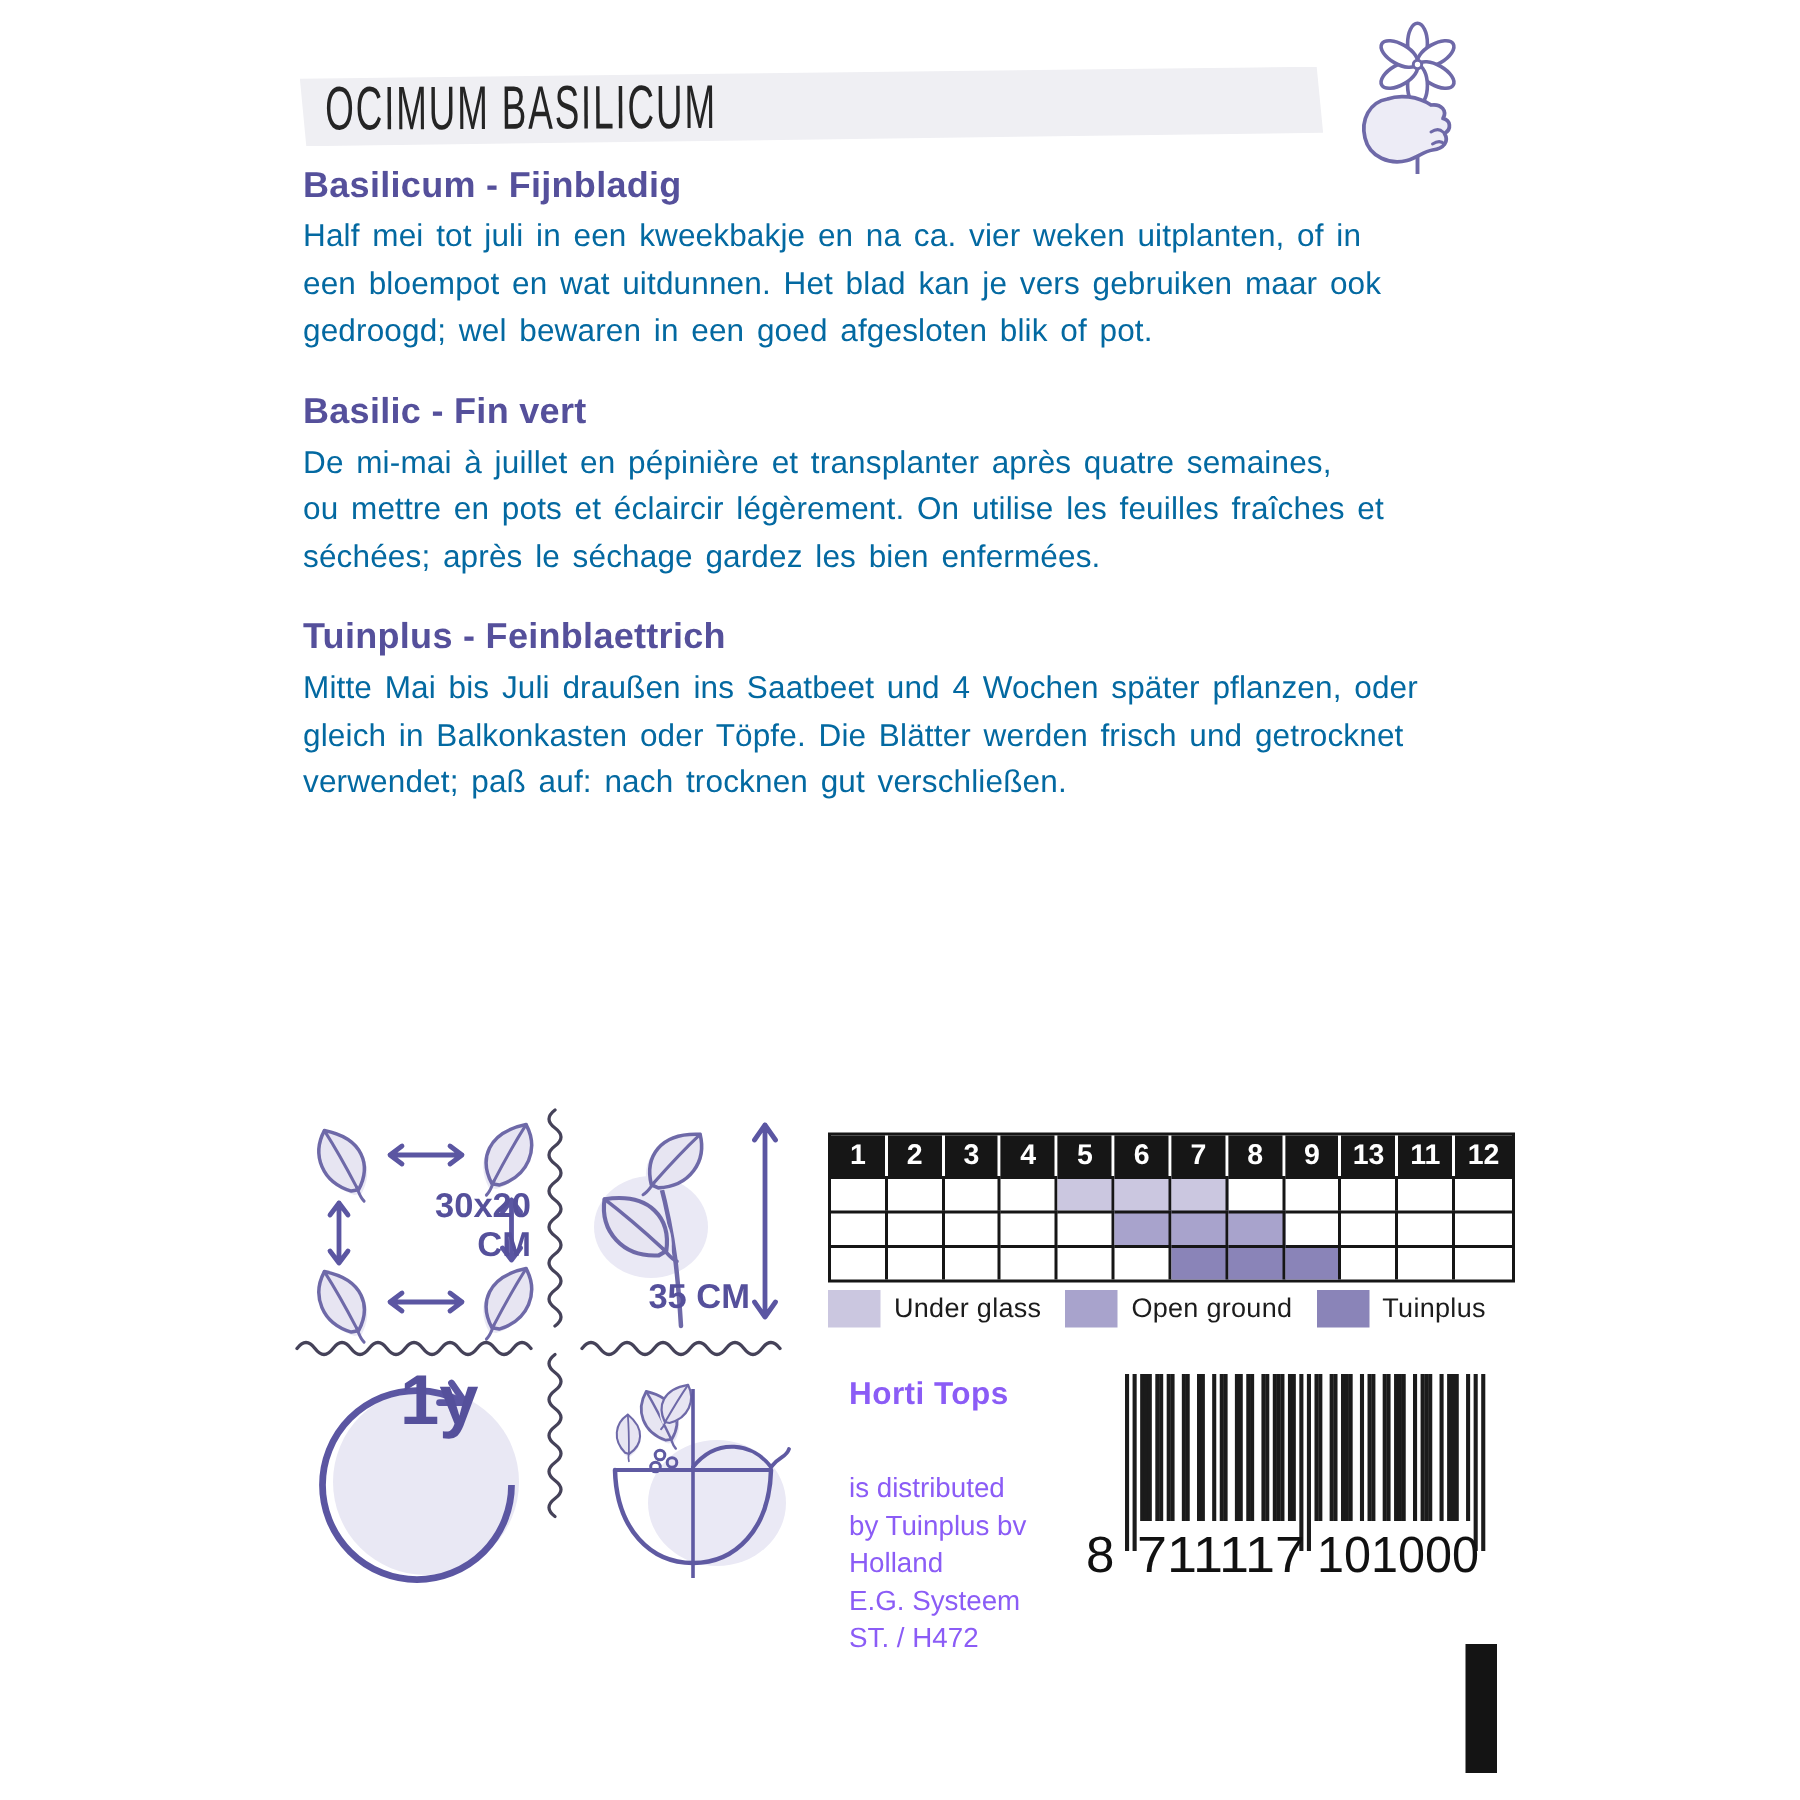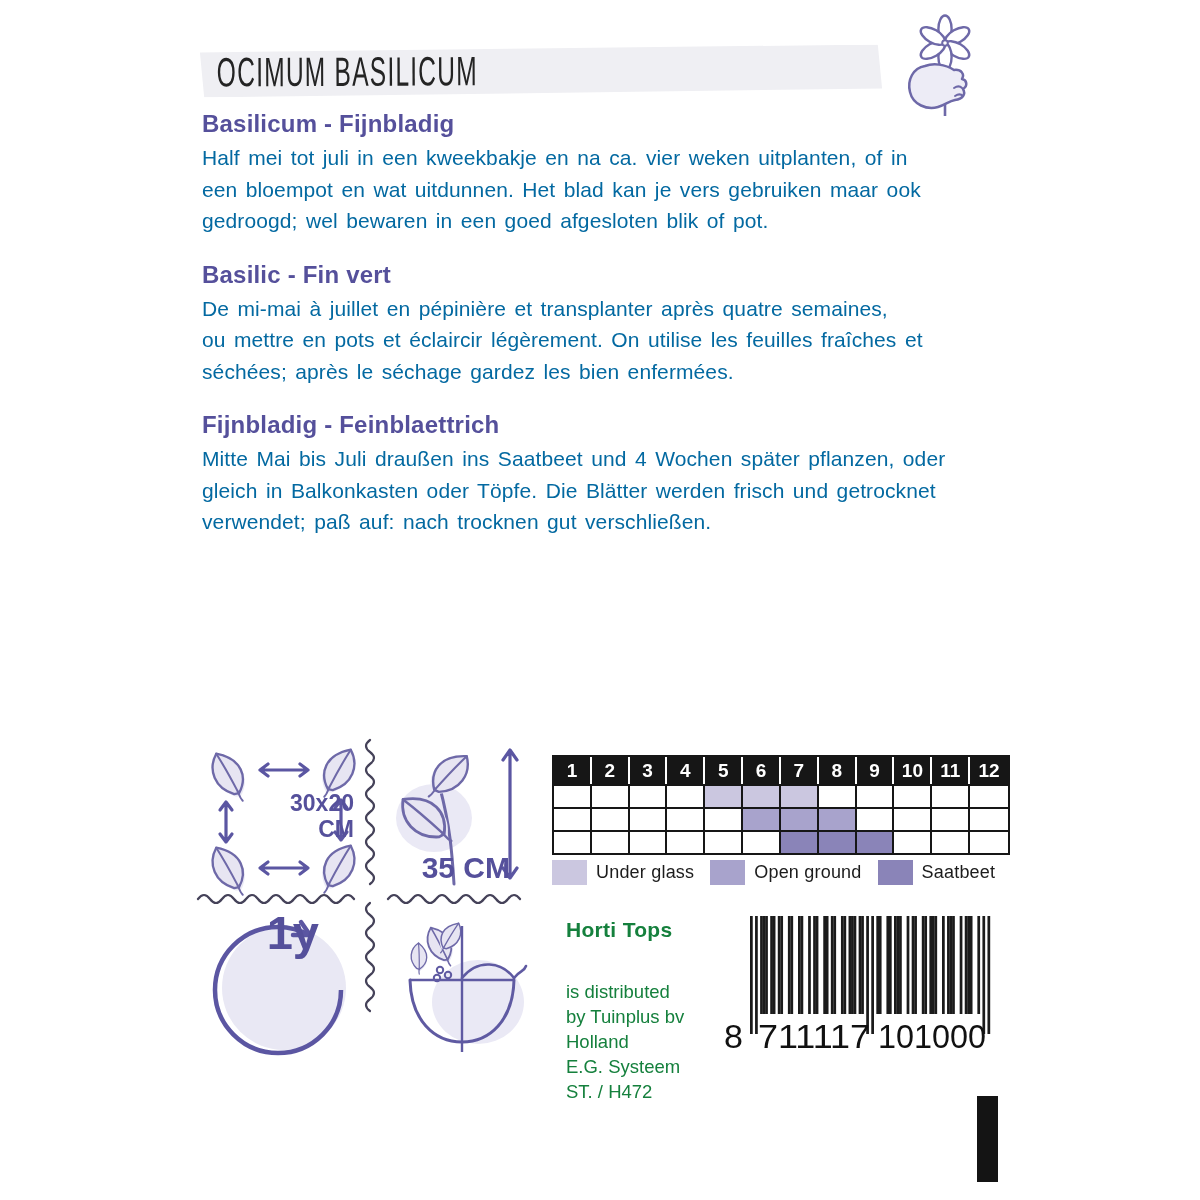--- a/index.html
+++ b/index.html
@@ -26,21 +26,21 @@
   }
   .content p.body{
     margin:0;font-size:21px;line-height:31.5px;color:#0369a1;
     word-spacing:2.5px;letter-spacing:0.1px;white-space:pre-line;
   }
   
   svg{display:block;}
   .abs{position:absolute;}
   .spec-text{position:absolute;color:#55509b;font-weight:700;text-align:right;}
   .spacing-text{left:214px;top:790px;width:140px;font-size:23px;line-height:26px;}
-  .height-text{left:390px;top:851px;width:120px;font-size:30px;}
+  .height-text{left:380px;top:851px;width:120px;font-size:23px;}
   .cycle-text{left:239px;top:907px;width:80px;font-size:47px;line-height:52px;}
   
   .cal{
     position:absolute;left:552px;top:755px;width:458px;
     display:grid;grid-template-columns:repeat(12,1fr);
     border:2px solid #161616;background:#fff;box-sizing:border-box;
   }
   .cal-h{
     height:27px;background:#161616;color:#fff;font-weight:700;font-size:19px;
     display:flex;align-items:center;justify-content:center;
@@ -48,21 +48,21 @@
   }
   .cal > .cal-h:nth-child(12){border-right:none;text-align:right;}
   .cal-c{height:23px;border-top:2px solid #161616;border-right:2px solid #161616;box-sizing:border-box;}
   .cal > .cal-c:nth-child(12n){border-right:none;}
   
   .legend{position:absolute;left:552px;top:860px;display:flex;align-items:center;}
   .legend-item{display:flex;align-items:center;margin-right:16px;}
   .legend-item .sw{width:35px;height:25px;margin-right:9px;}
   .legend-item .lb{font-size:18px;color:#1c1c1c;letter-spacing:0.2px;}
   
-  .dist{position:absolute;left:566px;top:918px;color:#15803d;}
+  .dist{position:absolute;left:566px;top:918px;color:#8b5cf6;}
   .dist .name{font-size:21px;font-weight:700;margin-bottom:6px;letter-spacing:0.3px;}
   .dist .lines{font-size:18.5px;line-height:25px;white-space:pre-line;margin-top:37px;}
   
   .barcode{position:absolute;left:720px;top:914px;}
   .barcode rect{fill:#1b1b1b;}
   .barcode text{font-family:"Liberation Sans",sans-serif;font-size:34px;fill:#111;}
   
   .corner{position:absolute;left:977px;top:1096px;width:21px;height:86px;background:#141414;}
   .wavy path, .wavy line{stroke:#454259;stroke-width:2.2;fill:none;stroke-linecap:round;}
 </style>
@@ -108,21 +108,21 @@
 een bloempot en wat uitdunnen. Het blad kan je vers gebruiken maar ook
 gedroogd; wel bewaren in een goed afgesloten blik of pot.</p>
   </section>
   <section>
     <h2>Basilic - Fin vert</h2>
     <p class="body">De mi-mai à juillet en pépinière et transplanter après quatre semaines,
 ou mettre en pots et éclaircir légèrement. On utilise les feuilles fraîches et
 séchées; après le séchage gardez les bien enfermées.</p>
   </section>
   <section>
-    <h2>Fijnbladig - Feinblaettrich</h2>
+    <h2>Tuinplus - Feinblaettrich</h2>
     <p class="body">Mitte Mai bis Juli draußen ins Saatbeet und 4 Wochen später pflanzen, oder
 gleich in Balkonkasten oder Töpfe. Die Blätter werden frisch und getrocknet
 verwendet; paß auf: nach trocknen gut verschließen.</p>
   </section>
 </main>
 
 <svg class="abs" style="left:196px;top:740px" width="175" height="160" viewBox="0 0 175 160">
   <use href="#leaf" transform="translate(30,34) rotate(8) scale(-0.78,0.78) translate(-30,-32)"></use>
   <use href="#leaf" transform="translate(145,30) rotate(-8) scale(0.78) translate(-30,-32)"></use>
   <use href="#leaf" transform="translate(30,128) rotate(8) scale(-0.78,0.78) translate(-30,-32)"></use>
@@ -150,21 +150,21 @@
 <div class="cal">
     <div class="cal-h">1</div>
     <div class="cal-h">2</div>
     <div class="cal-h">3</div>
     <div class="cal-h">4</div>
     <div class="cal-h">5</div>
     <div class="cal-h">6</div>
     <div class="cal-h">7</div>
     <div class="cal-h">8</div>
     <div class="cal-h">9</div>
-    <div class="cal-h">10</div>
+    <div class="cal-h">13</div>
     <div class="cal-h">11</div>
     <div class="cal-h">12</div>
     <div class="cal-c"></div>
     <div class="cal-c"></div>
     <div class="cal-c"></div>
     <div class="cal-c"></div>
     <div class="cal-c" style="background: rgb(203, 199, 224);"></div>
     <div class="cal-c" style="background: rgb(203, 199, 224);"></div>
     <div class="cal-c" style="background: rgb(203, 199, 224);"></div>
     <div class="cal-c"></div>
@@ -201,21 +201,21 @@
     <div class="legend-item">
       <span class="sw" style="background: rgb(203, 199, 224);"></span>
       <span class="lb">Under glass</span>
     </div>
     <div class="legend-item">
       <span class="sw" style="background: rgb(168, 163, 204);"></span>
       <span class="lb">Open ground</span>
     </div>
     <div class="legend-item">
       <span class="sw" style="background: rgb(138, 132, 184);"></span>
-      <span class="lb">Saatbeet</span>
+      <span class="lb">Tuinplus</span>
     </div>
   </div>
 
 <svg class="abs wavy" style="left:196px;top:893px" width="168" height="12">
   <path d="M2,6 q6,-8 12,0 t12,0 t12,0 t12,0 t12,0 t12,0 t12,0 t12,0 t12,0 t12,0 t12,0 t12,0 t12,0"></path>
 </svg>
 <svg class="abs wavy" style="left:386px;top:893px" width="144" height="12">
   <path d="M2,6 q6,-8 12,0 t12,0 t12,0 t12,0 t12,0 t12,0 t12,0 t12,0 t12,0 t12,0 t12,0"></path>
 </svg>
 <svg class="abs wavy" style="left:364px;top:738px" width="12" height="158">

